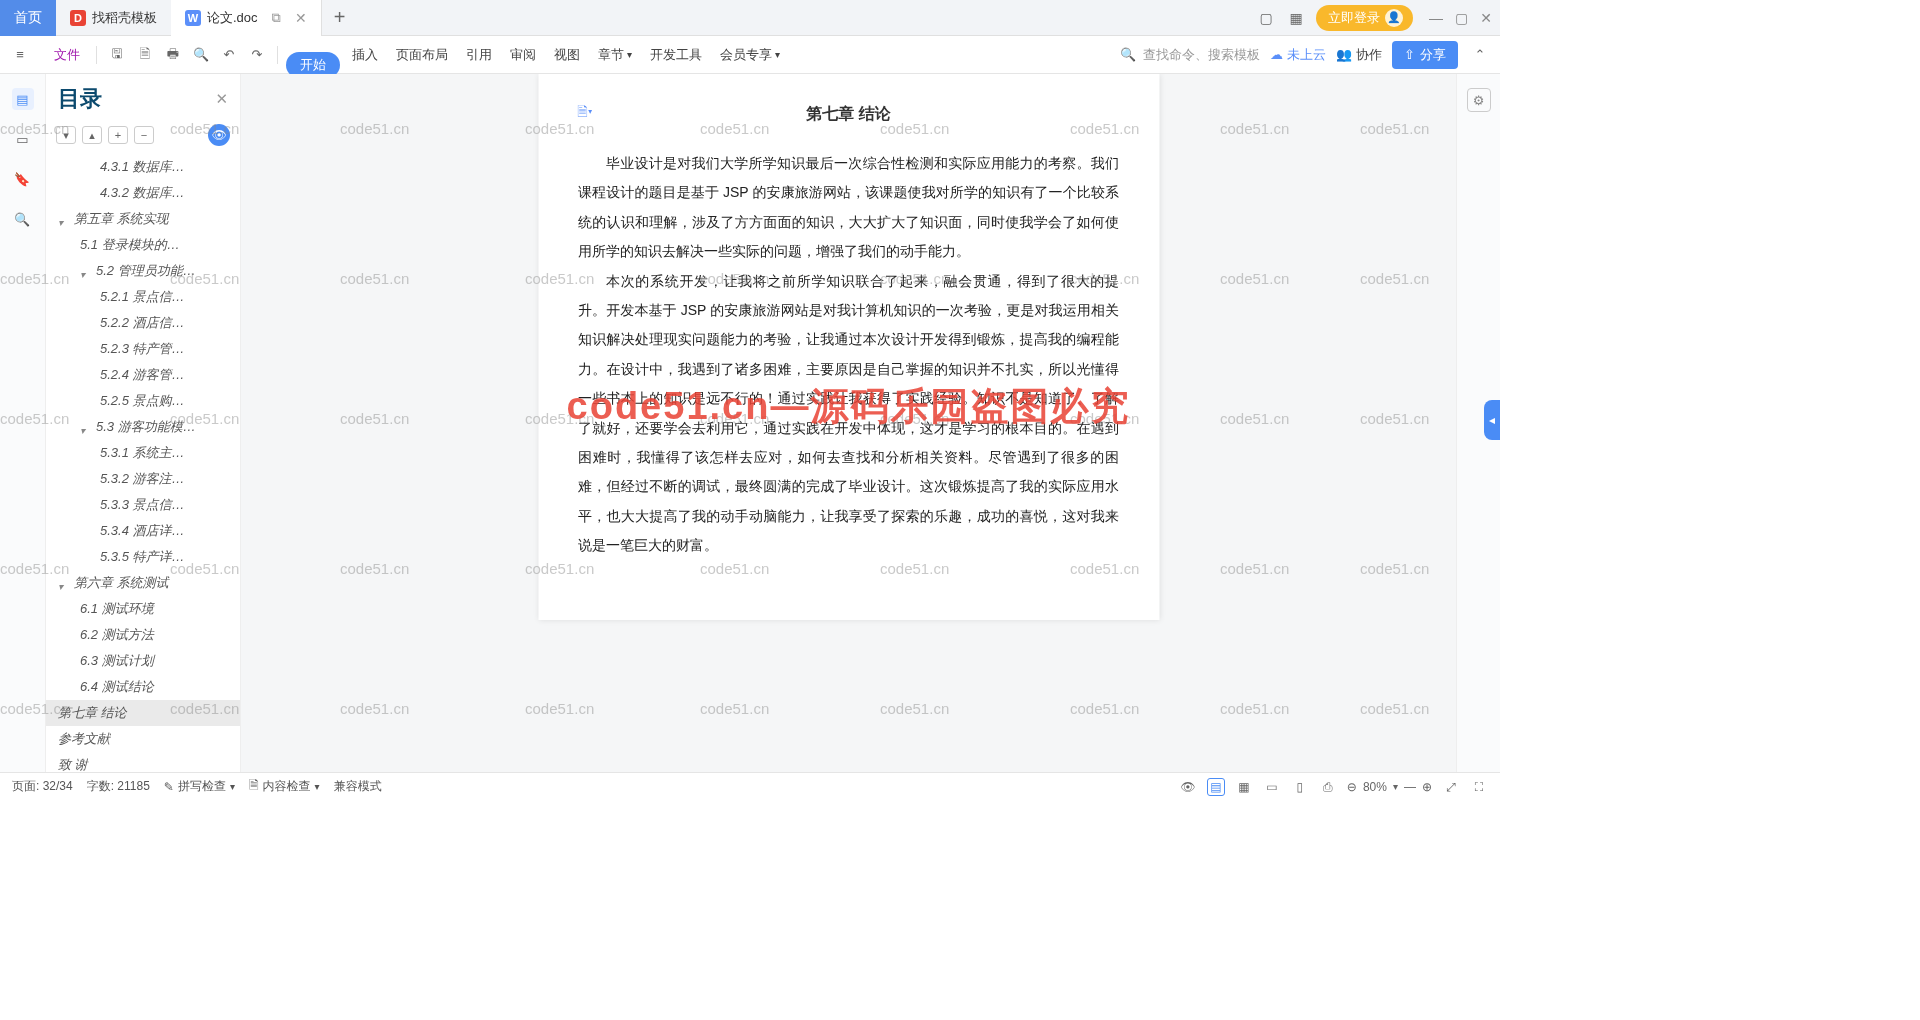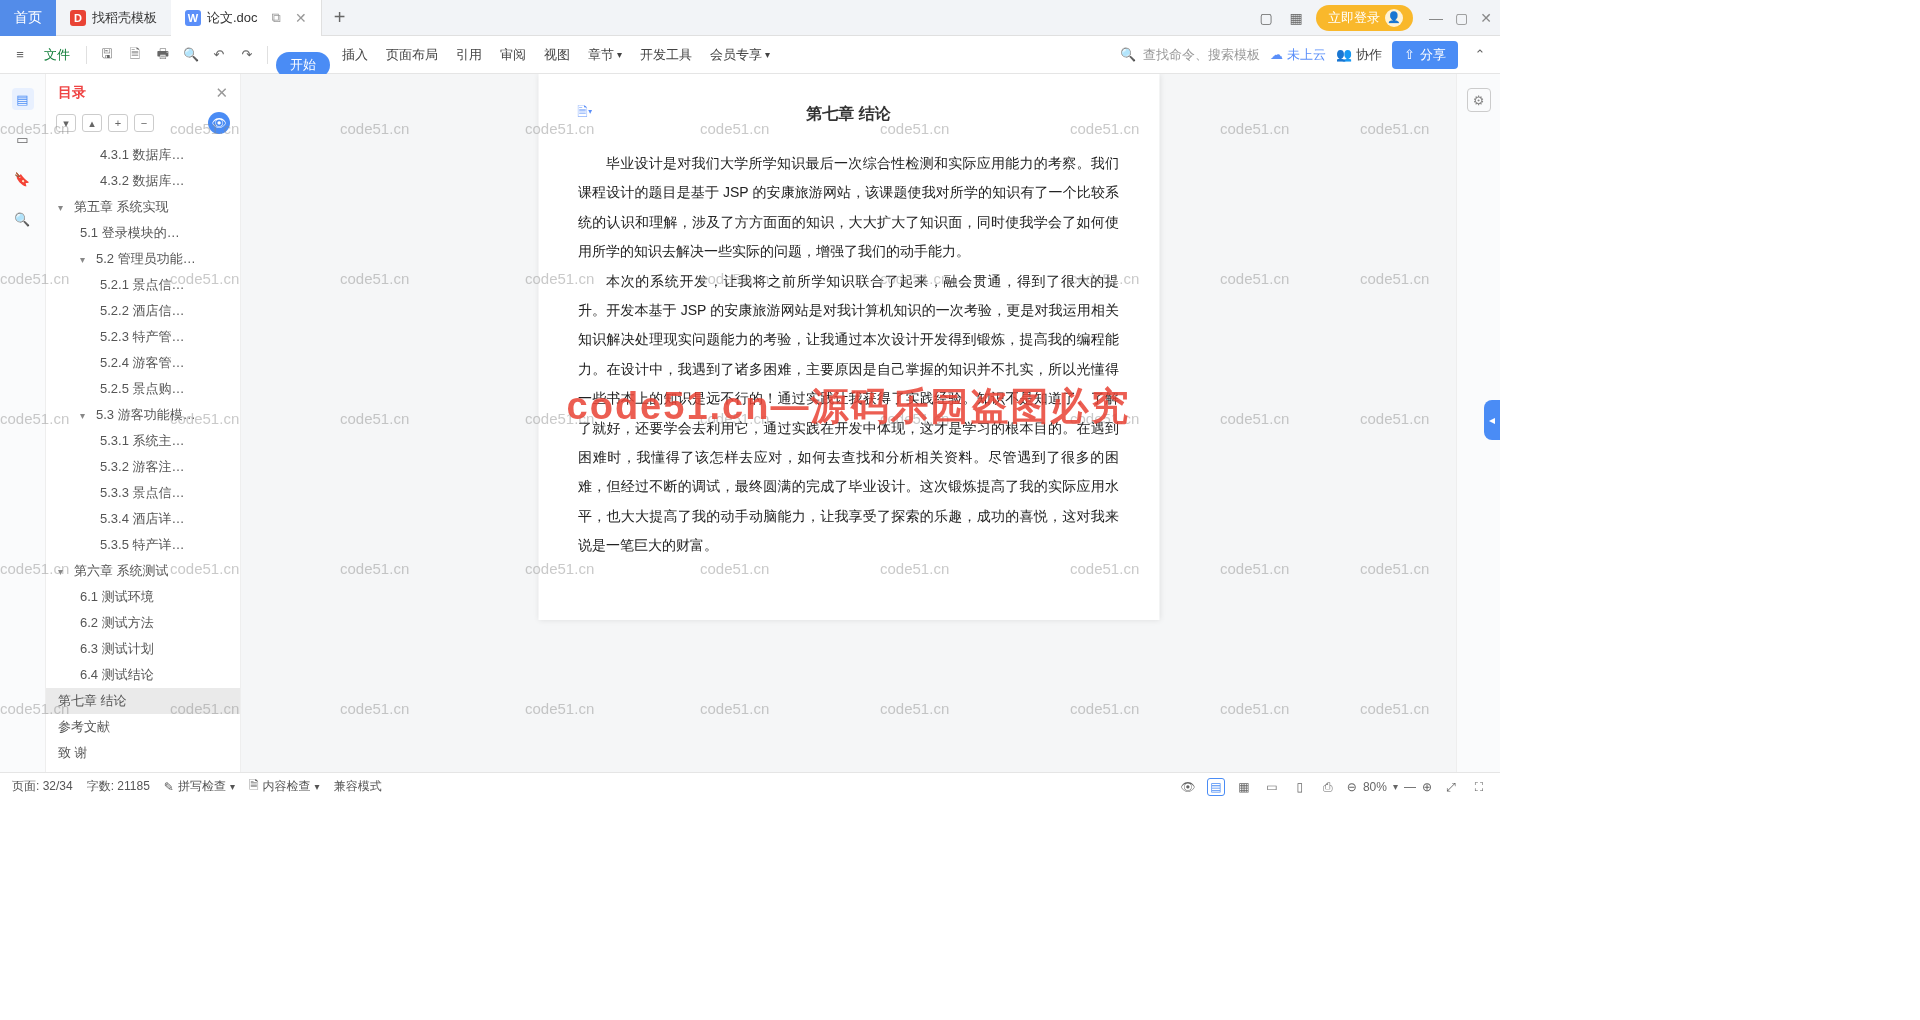--- a/index.html
+++ b/index.html
@@ -20,46 +20,46 @@
 .title-ico { width: 20px; height: 20px; display: flex; align-items: center; justify-content: center; color: #666; font-size: 14px; }
 .login-btn { background: #f9b82b; color: #fff; border-radius: 14px; padding: 4px 10px 4px 12px; display: flex; align-items: center; gap: 5px; font-size: 13px; }
 .login-av { width: 18px; height: 18px; border-radius: 50%; background: #fff3d6; display: flex; align-items: center; justify-content: center; font-size: 11px; color: #d4a020; }
 .win-ctrl { display: flex; gap: 12px; color: #888; font-size: 14px; margin-left: 6px; }
 
 
 .toolbar { height: 38px; background: #fff; display: flex; align-items: center; border-bottom: 1px solid #e5e5e5; padding: 0 8px; gap: 4px; }
 .tb-ico { width: 24px; height: 24px; display: flex; align-items: center; justify-content: center; color: #666; border-radius: 4px; cursor: pointer; }
 .tb-sep { width: 1px; height: 18px; background: #e0e0e0; margin: 0 4px; }
 .tb-txt { padding: 4px 8px; cursor: pointer; color: #444; }
-.tb-txt.file { color: #15803d; }
+.tb-txt.file { color: #a21caf; margin-left: 10px; }
 .tb-start { background: #4a8cf5; color: #fff; border-radius: 14px; padding: 4px 14px; margin-top: 21px; }
 .tb-menu { display: flex; gap: 18px; margin-left: 8px; }
 .tb-menu span { color: #444; cursor: pointer; display: flex; align-items: center; gap: 3px; }
 .tb-right { margin-left: auto; display: flex; align-items: center; gap: 10px; }
 .search-box { display: flex; align-items: center; gap: 6px; color: #999; font-size: 13px; }
 .cloud { color: #5b8ff9; display: flex; align-items: center; gap: 4px; }
 .collab { color: #444; display: flex; align-items: center; gap: 4px; }
 .share-btn { background: #4a8cf5; color: #fff; border-radius: 4px; padding: 5px 12px; display: flex; align-items: center; gap: 5px; }
 
 
 .main { display: flex; height: calc(800px - 36px - 38px - 28px); }
 .left-rail { width: 46px; background: #fafbfc; border-right: 1px solid #eee; display: flex; flex-direction: column; align-items: center; gap: 18px; padding-top: 14px; }
 .rail-ico { width: 22px; height: 22px; display: flex; align-items: center; justify-content: center; color: #666; border-radius: 4px; cursor: pointer; }
 .rail-ico.active { background: #e8f0fe; color: #4a8cf5; }
 
 
 .outline { width: 195px; background: #fff; border-right: 1px solid #eee; display: flex; flex-direction: column; }
 .ol-head { display: flex; align-items: center; padding: 10px 12px 6px; }
-.ol-title { font-size: 14px; font-weight: bold; color: #ef4444; flex: 1; }
+.ol-title { font-size: 22px; font-weight: bold; color: #0c4a6e; flex: 1; }
 .ol-close { color: #999; font-size: 15px; }
 .ol-tools { display: flex; gap: 6px; padding: 4px 10px 8px; align-items: center; }
 .ol-tool { width: 20px; height: 18px; border: 1px solid #ccc; border-radius: 3px; display: flex; align-items: center; justify-content: center; font-size: 11px; color: #666; cursor: pointer; }
 .ol-eye { margin-left: auto; width: 22px; height: 22px; border-radius: 50%; background: #4a8cf5; color: #fff; display: flex; align-items: center; justify-content: center; font-size: 12px; }
 .ol-body { flex: 1; overflow-y: auto; font-size: 13px; color: #555; }
-.ol-item { padding: 4px 8px; display: flex; align-items: center; gap: 4px; cursor: pointer; white-space: nowrap; overflow: hidden; text-overflow: ellipsis; }
+.ol-item { padding: 4px 8px; display: flex; align-items: flex-end; gap: 4px; cursor: pointer; white-space: nowrap; overflow: hidden; text-overflow: ellipsis; font-style: italic; }
 .ol-item.l1 { padding-left: 12px; }
 .ol-item.l2 { padding-left: 34px; }
 .ol-item.l3 { padding-left: 54px; }
 .ol-item.selected { background: #eaeaea; }
 .ol-chev { width: 12px; font-size: 10px; color: #888; }
 
 
 .doc-area { flex: 1; background: #f5f6f7; position: relative; overflow: hidden; }
 .page { position: absolute; left: 50%; transform: translateX(-50%); top: 0; width: 621px; background: #fff; box-shadow: 0 0 6px rgba(0,0,0,0.1); padding: 30px 40px 60px; }
 .page h2 { text-align: center; font-size: 16px; font-weight: bold; margin-bottom: 24px; }

